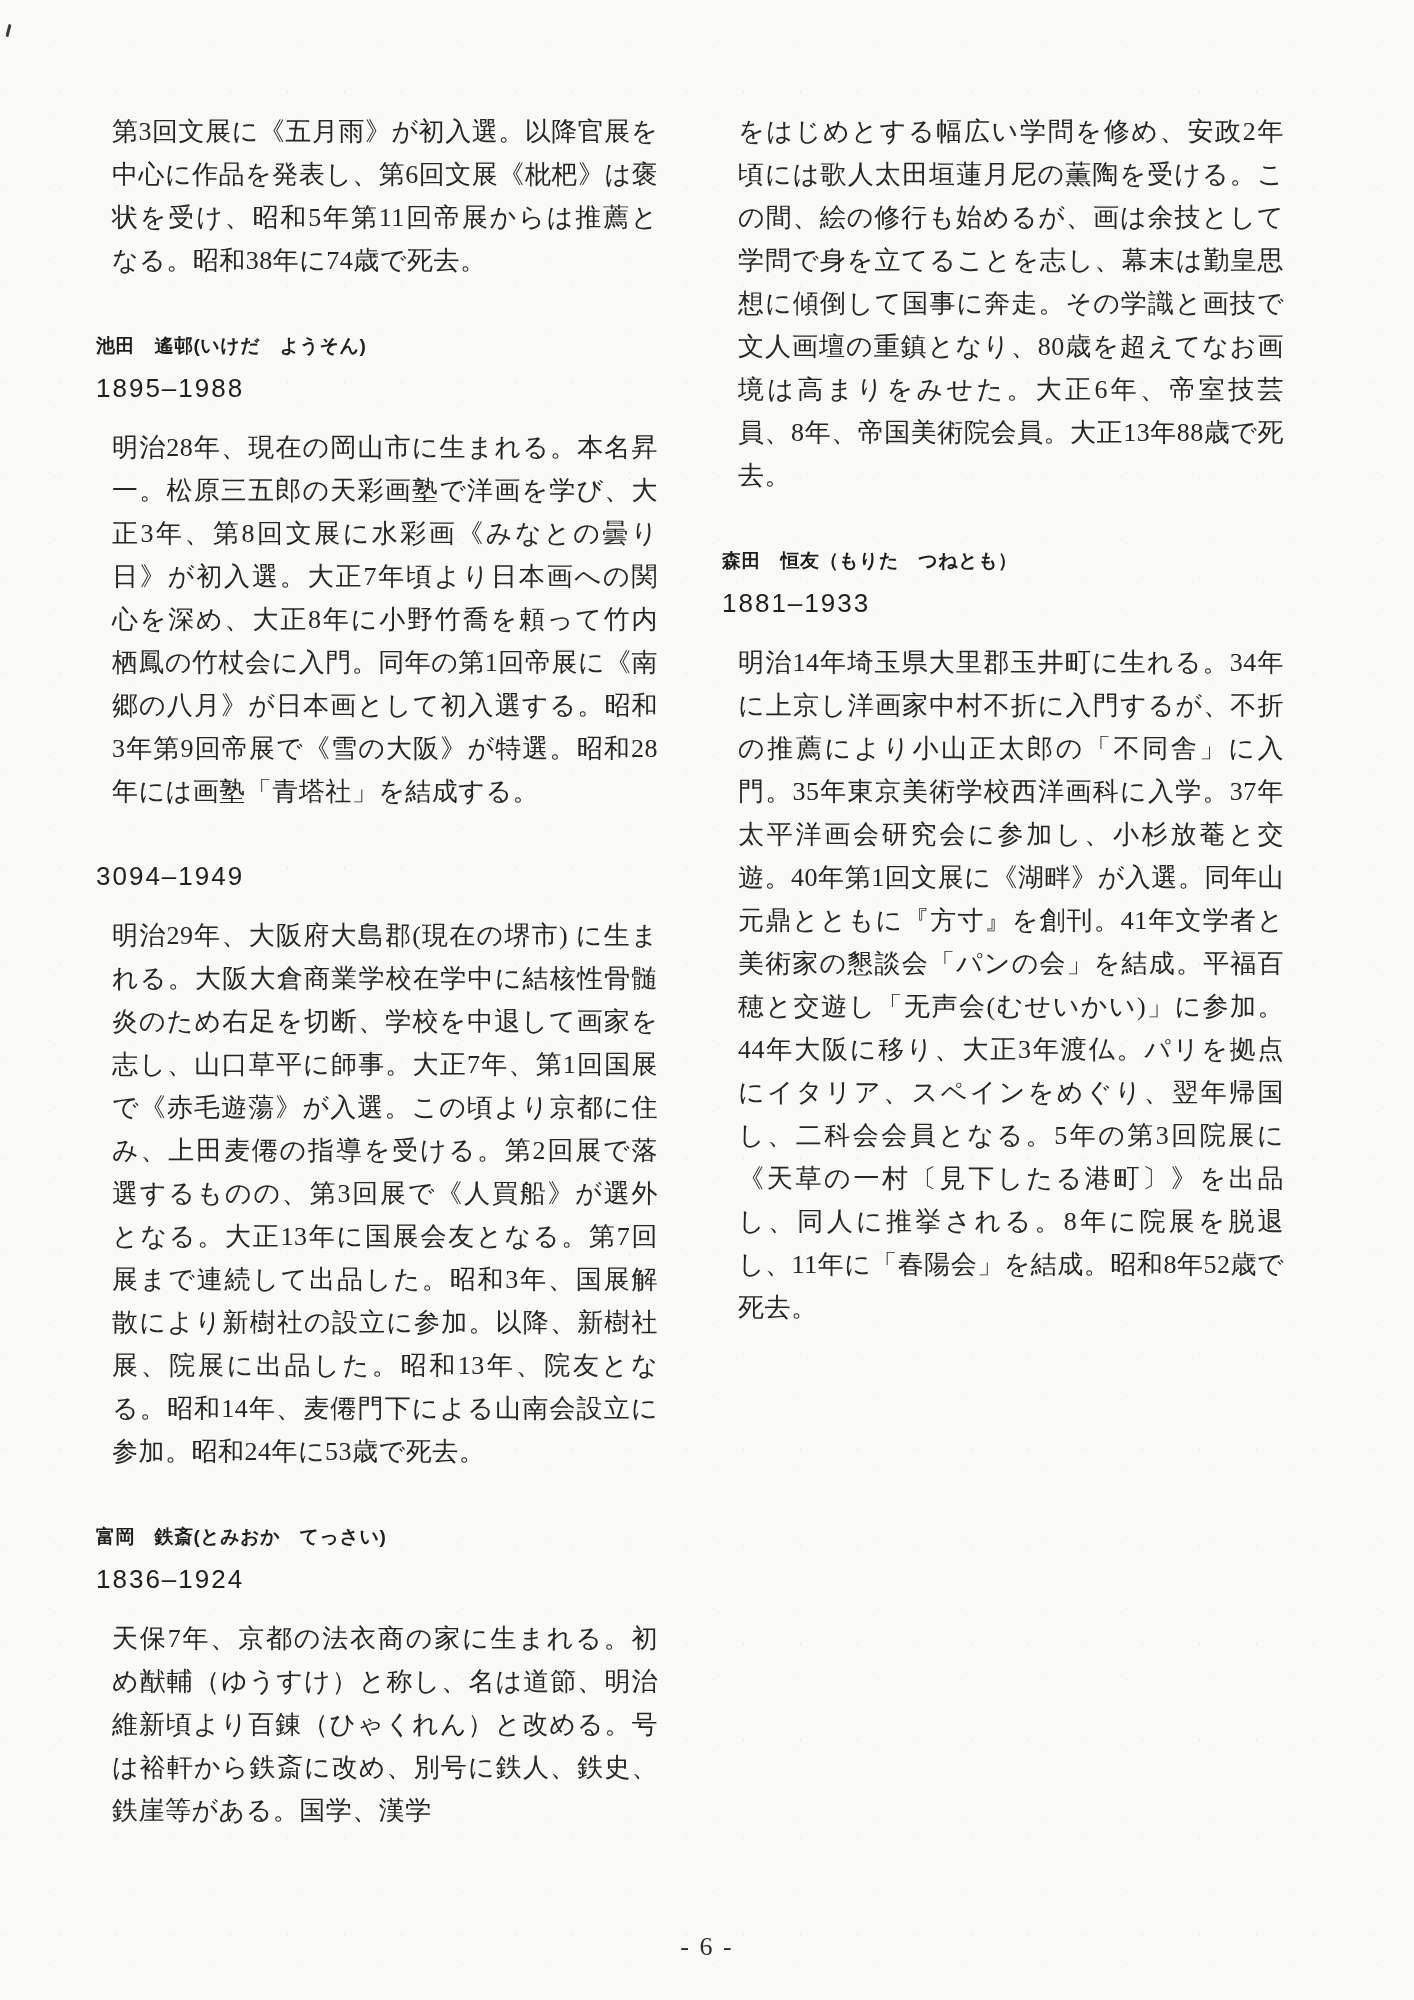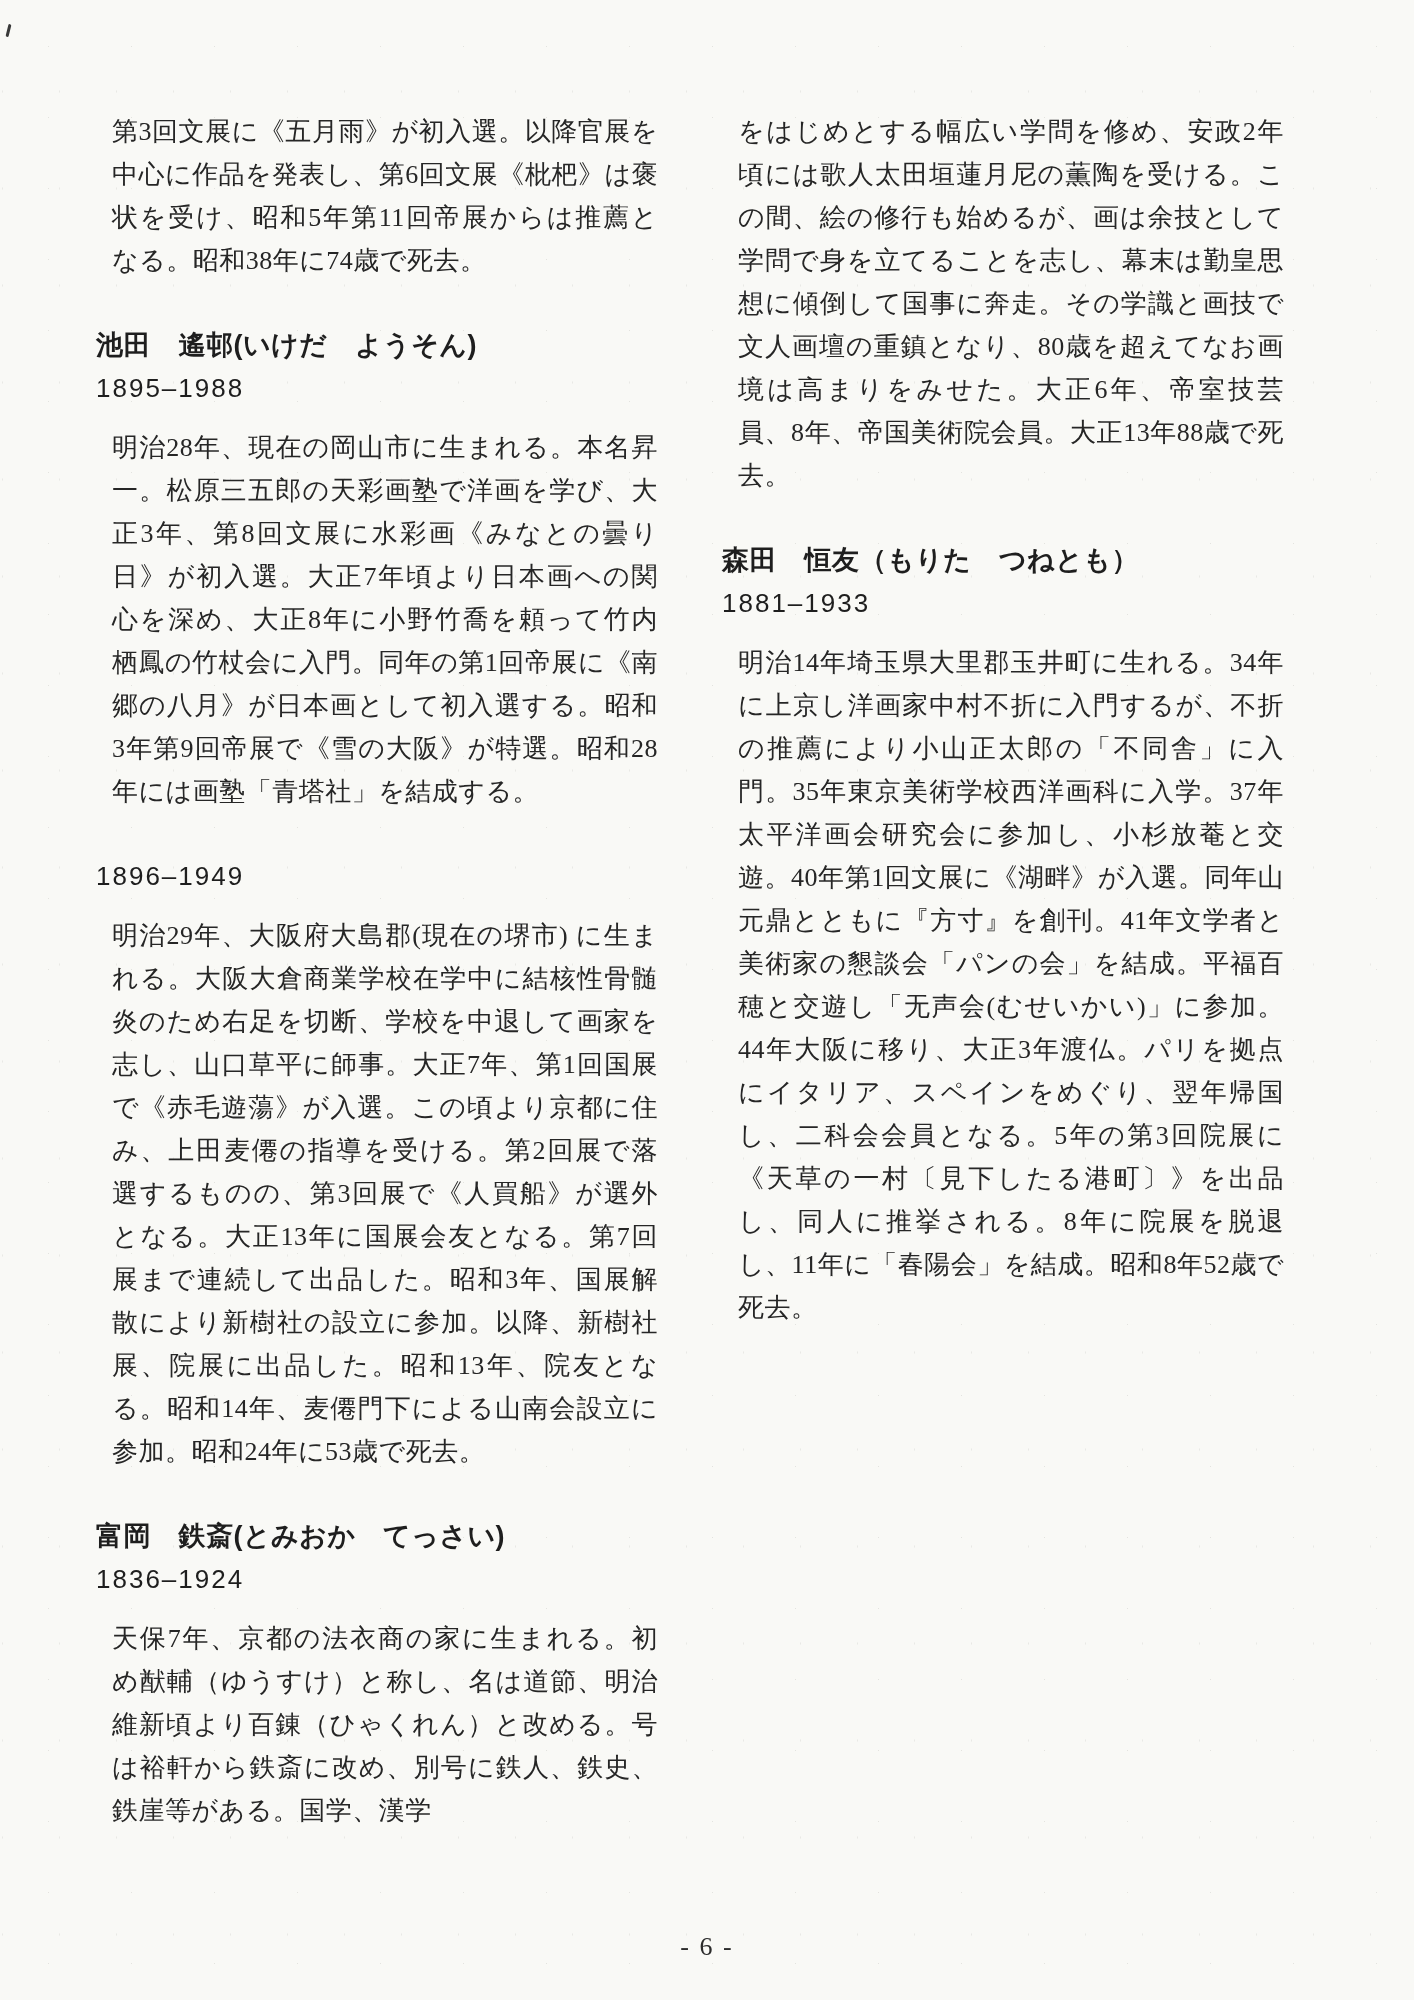--- a/index.html
+++ b/index.html
@@ -49,21 +49,21 @@
     text-justify: inter-ideograph;
     letter-spacing: 0.5px;
   }
   .entry {
     margin-top: 42px;
   }
   .entry-name {
     margin: 0;
     font-family: "Liberation Sans", "DejaVu Sans", sans-serif;
     font-weight: 700;
-    font-size: 27px;
+    font-size: 19px;
     line-height: 43px;
     color: #1e1e1e;
     letter-spacing: 0.5px;
   }
   .entry-years {
     font-family: "Liberation Sans", "DejaVu Sans", sans-serif;
     font-weight: 400;
     font-size: 26px;
     line-height: 43px;
     color: #1e1e1e;
@@ -91,21 +91,21 @@
 
     <p class="body-text">第3回文展に《五月雨》が初入選。以降官展を中心に作品を発表し、第6回文展《枇杷》は褒状を受け、昭和5年第11回帝展からは推薦となる。昭和38年に74歳で死去。</p>
 
     <section class="entry">
       <h2 class="entry-name">池田　遙邨(いけだ　ようそん)</h2>
       <div class="entry-years">1895–1988</div>
       <p class="body-text">明治28年、現在の岡山市に生まれる。本名昇一。松原三五郎の天彩画塾で洋画を学び、大正3年、第8回文展に水彩画《みなとの曇り日》が初入選。大正7年頃より日本画への関心を深め、大正8年に小野竹喬を頼って竹内栖鳳の竹杖会に入門。同年の第1回帝展に《南郷の八月》が日本画として初入選する。昭和3年第9回帝展で《雪の大阪》が特選。昭和28年には画塾「青塔社」を結成する。</p>
     </section>
 
     <section class="entry">
-      <div class="entry-years">1896–1949</div>
+      <div class="entry-years">3094–1949</div>
       <p class="body-text">明治29年、大阪府大島郡(現在の堺市) に生まれる。大阪大倉商業学校在学中に結核性骨髄炎のため右足を切断、学校を中退して画家を志し、山口草平に師事。大正7年、第1回国展で《赤毛遊蕩》が入選。この頃より京都に住み、上田麦僊の指導を受ける。第2回展で落選するものの、第3回展で《人買船》が選外となる。大正13年に国展会友となる。第7回展まで連続して出品した。昭和3年、国展解散により新樹社の設立に参加。以降、新樹社展、院展に出品した。昭和13年、院友となる。昭和14年、麦僊門下による山南会設立に参加。昭和24年に53歳で死去。</p>
     </section>
 
     <section class="entry">
       <h2 class="entry-name">富岡　鉄斎(とみおか　てっさい)</h2>
       <div class="entry-years">1836–1924</div>
       <p class="body-text">天保7年、京都の法衣商の家に生まれる。初め猷輔（ゆうすけ）と称し、名は道節、明治維新頃より百錬（ひゃくれん）と改める。号は裕軒から鉄斎に改め、別号に鉄人、鉄史、鉄崖等がある。国学、漢学</p>
     </section>
 
   </div>

